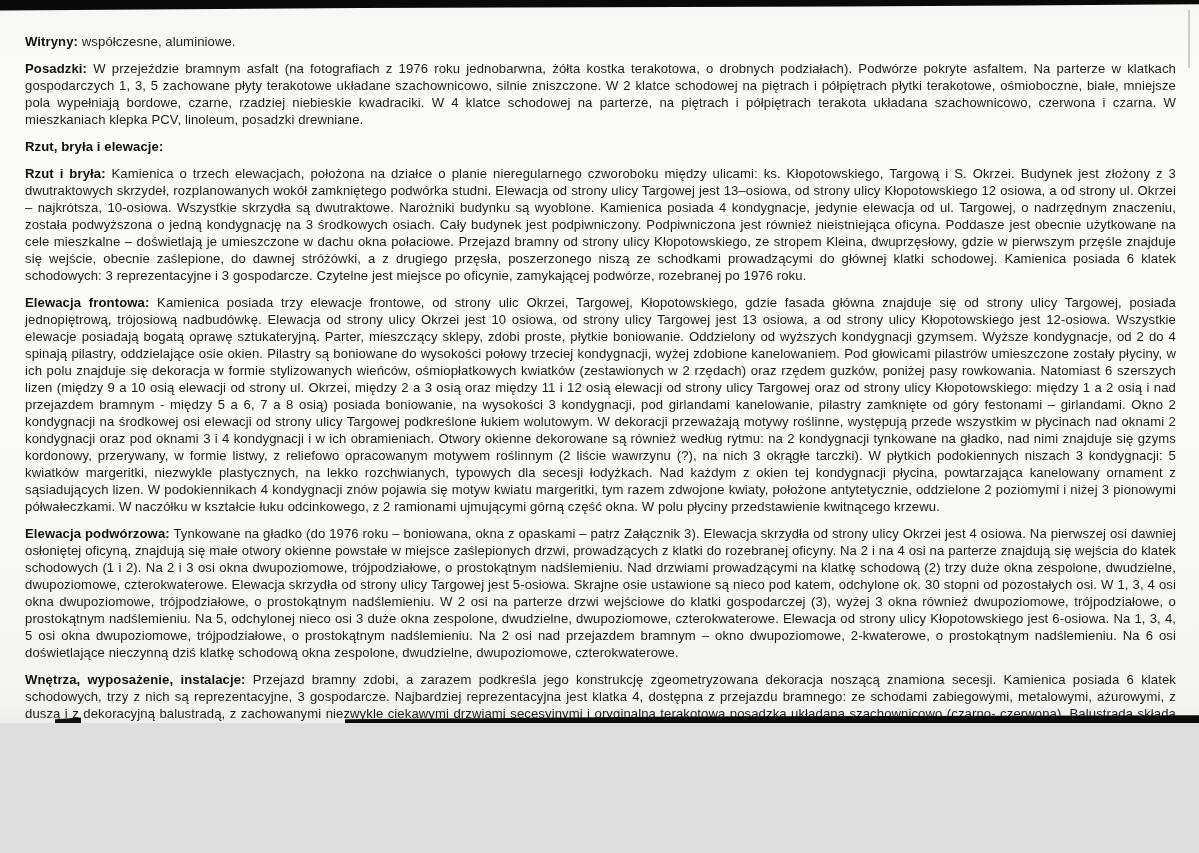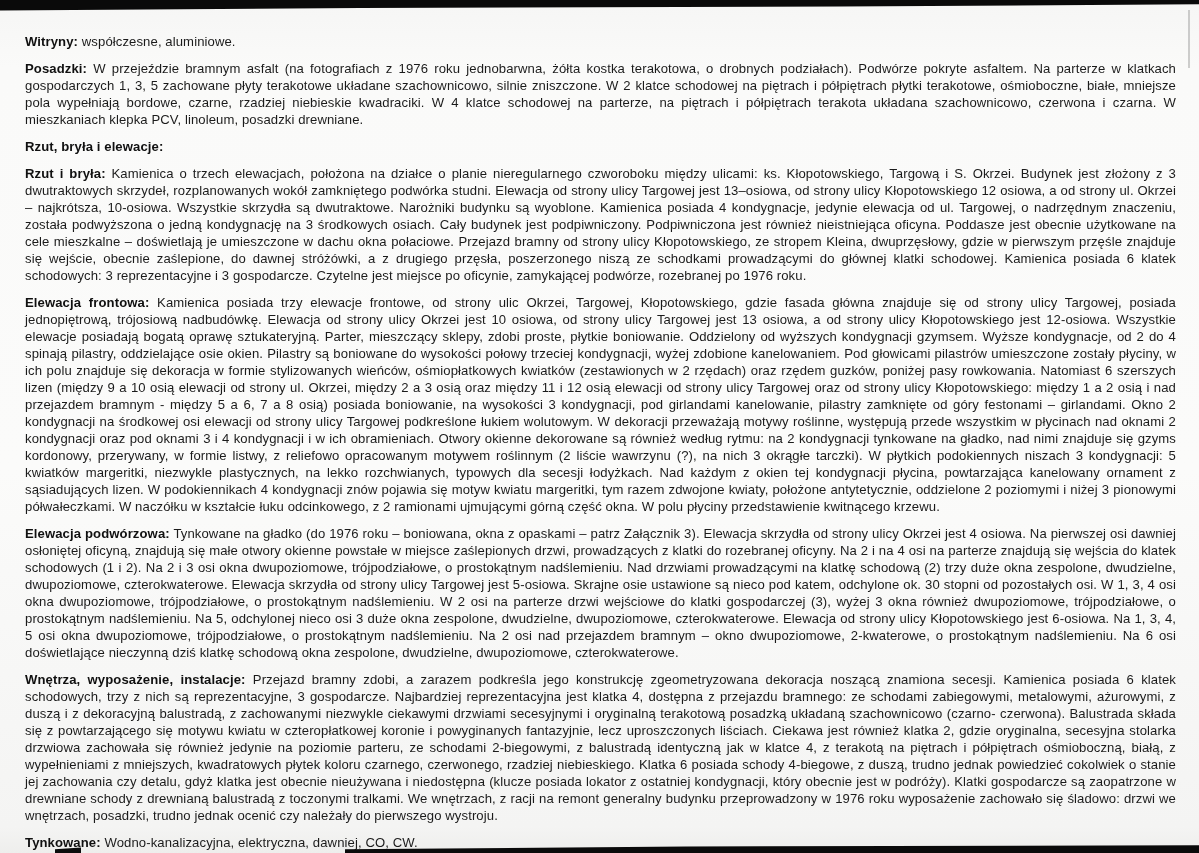--- a/index.html
+++ b/index.html
@@ -3,21 +3,21 @@
 <meta charset="utf-8">
 <style>
   html, body {
     margin: 0;
     padding: 0;
     background: #ddd;
   }
   .scan-page {
     position: relative;
     width: 1199px;
-    height: 853px;
+    height: 723px;
     background: linear-gradient(180deg, #f6f6f5 0%, #fafaf9 8%, #fbfbfa 55%, #f4f4f3 97%, #eeeeec 100%);
     overflow: hidden;
     font-family: "Liberation Sans", sans-serif;
     color: #1b1b1b;
     box-sizing: border-box;
   }
   .scan-edge-top {
     position: absolute;
     top: 0; left: 0;
     width: 100%;

